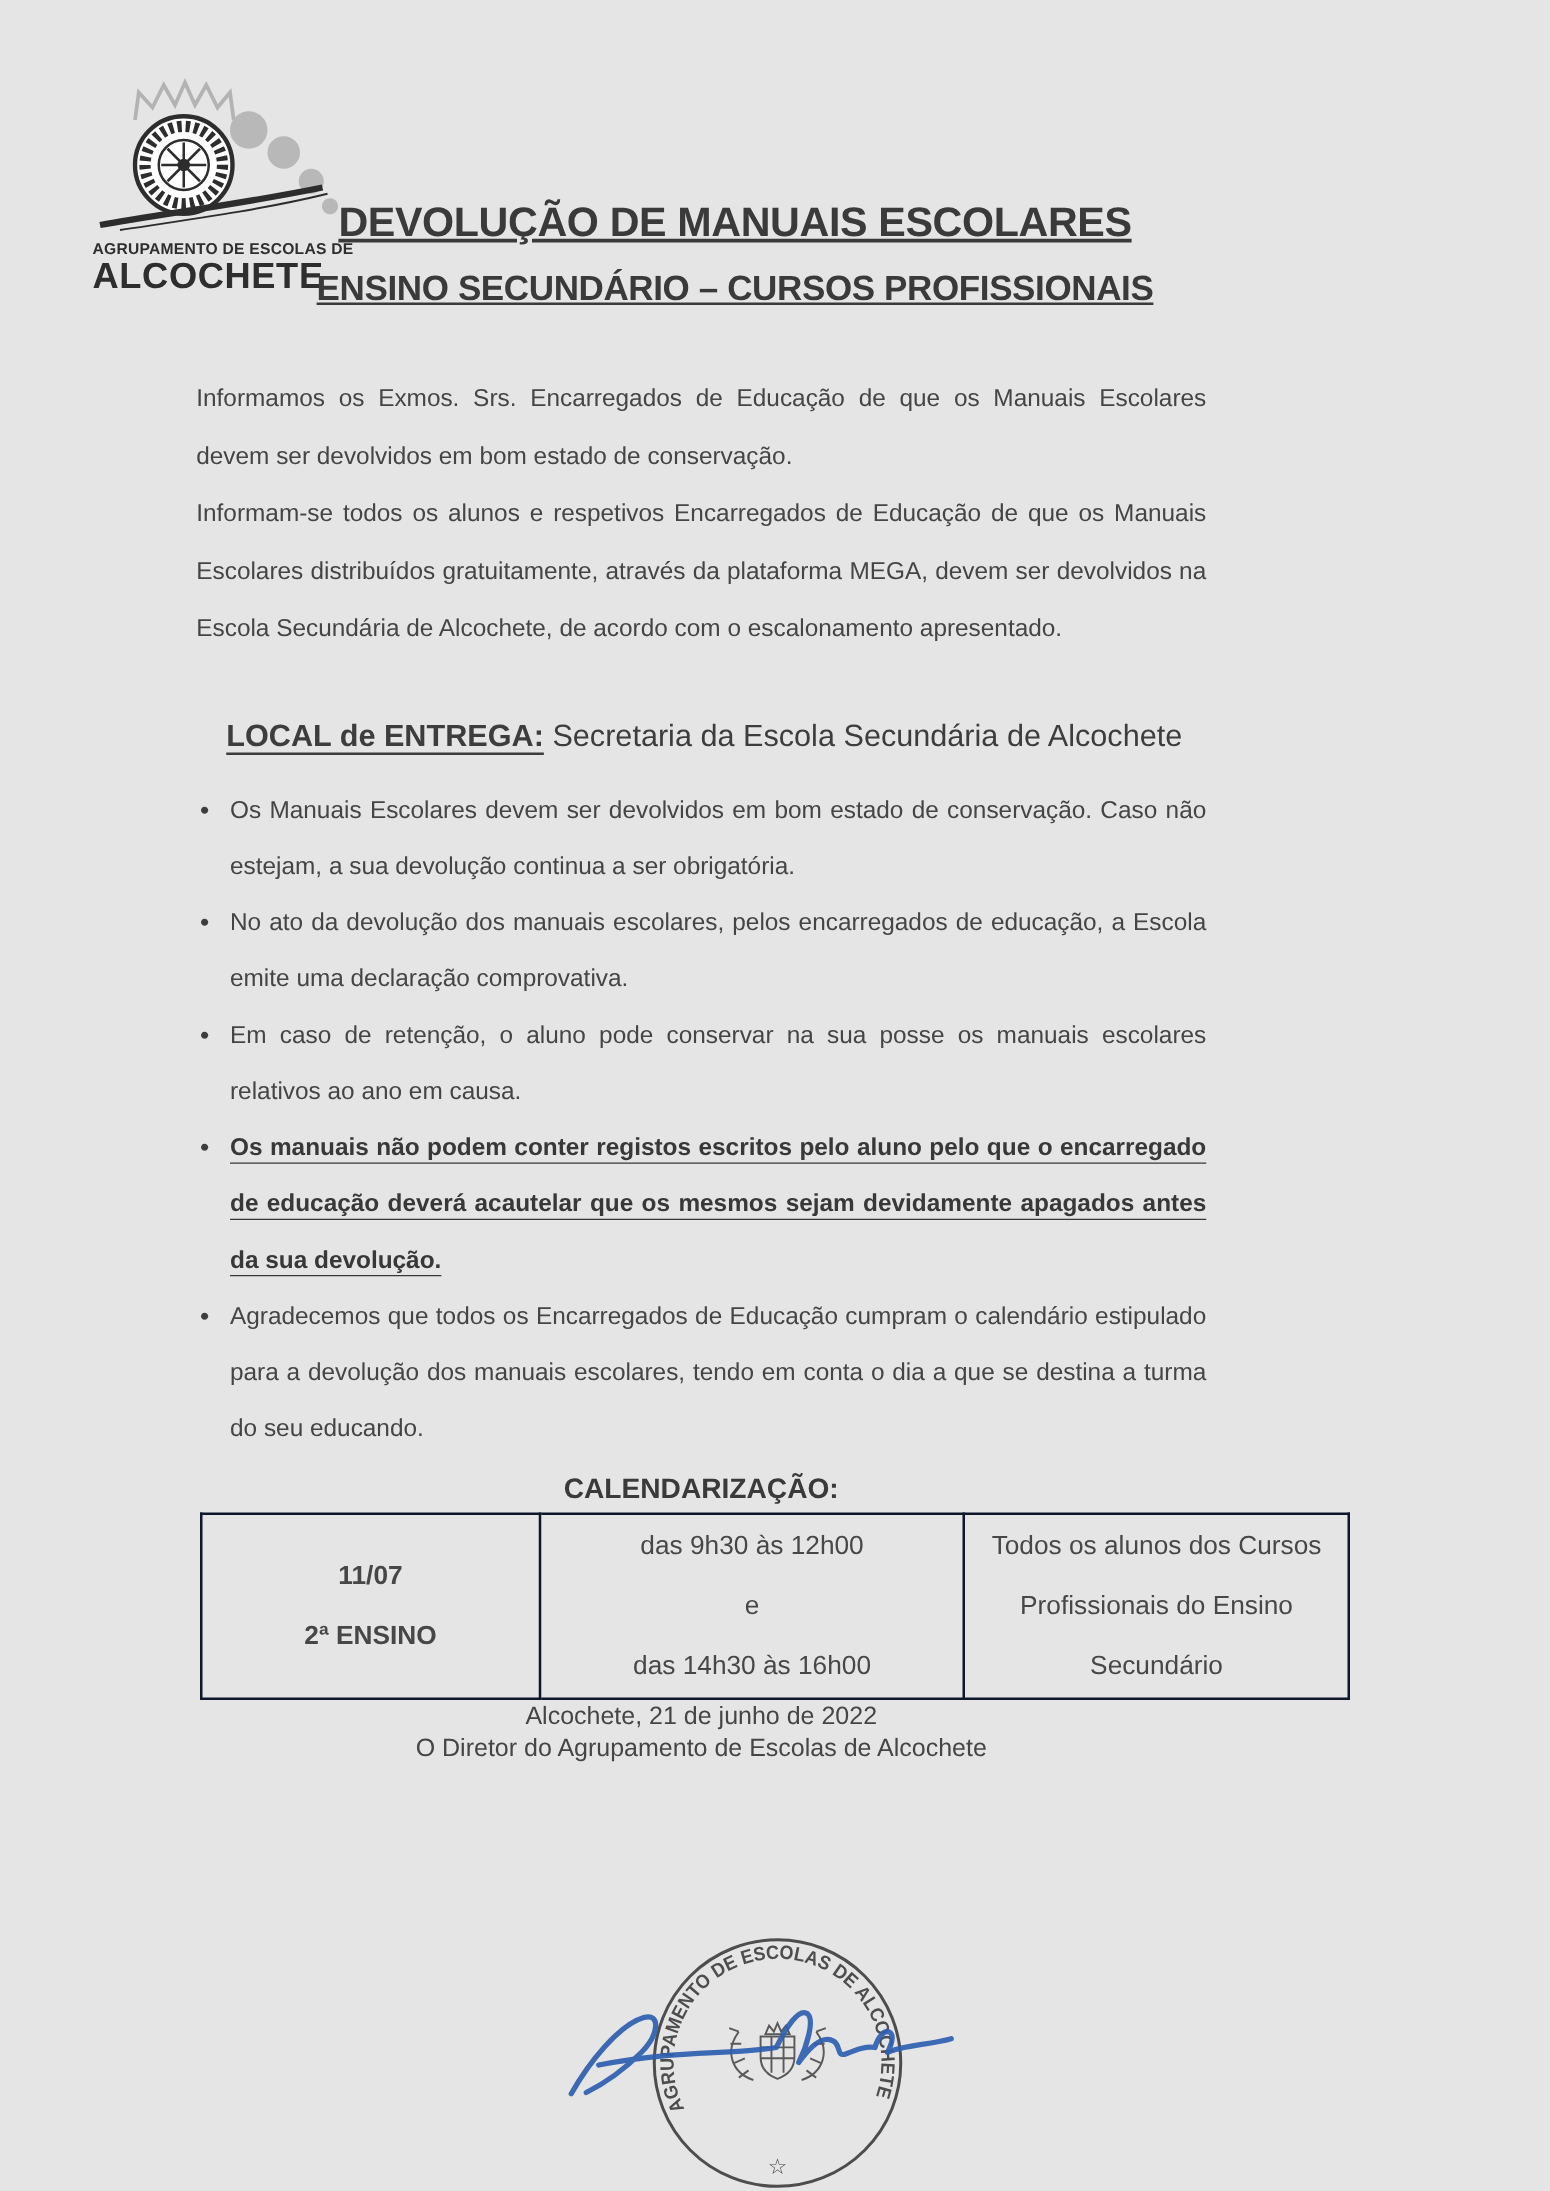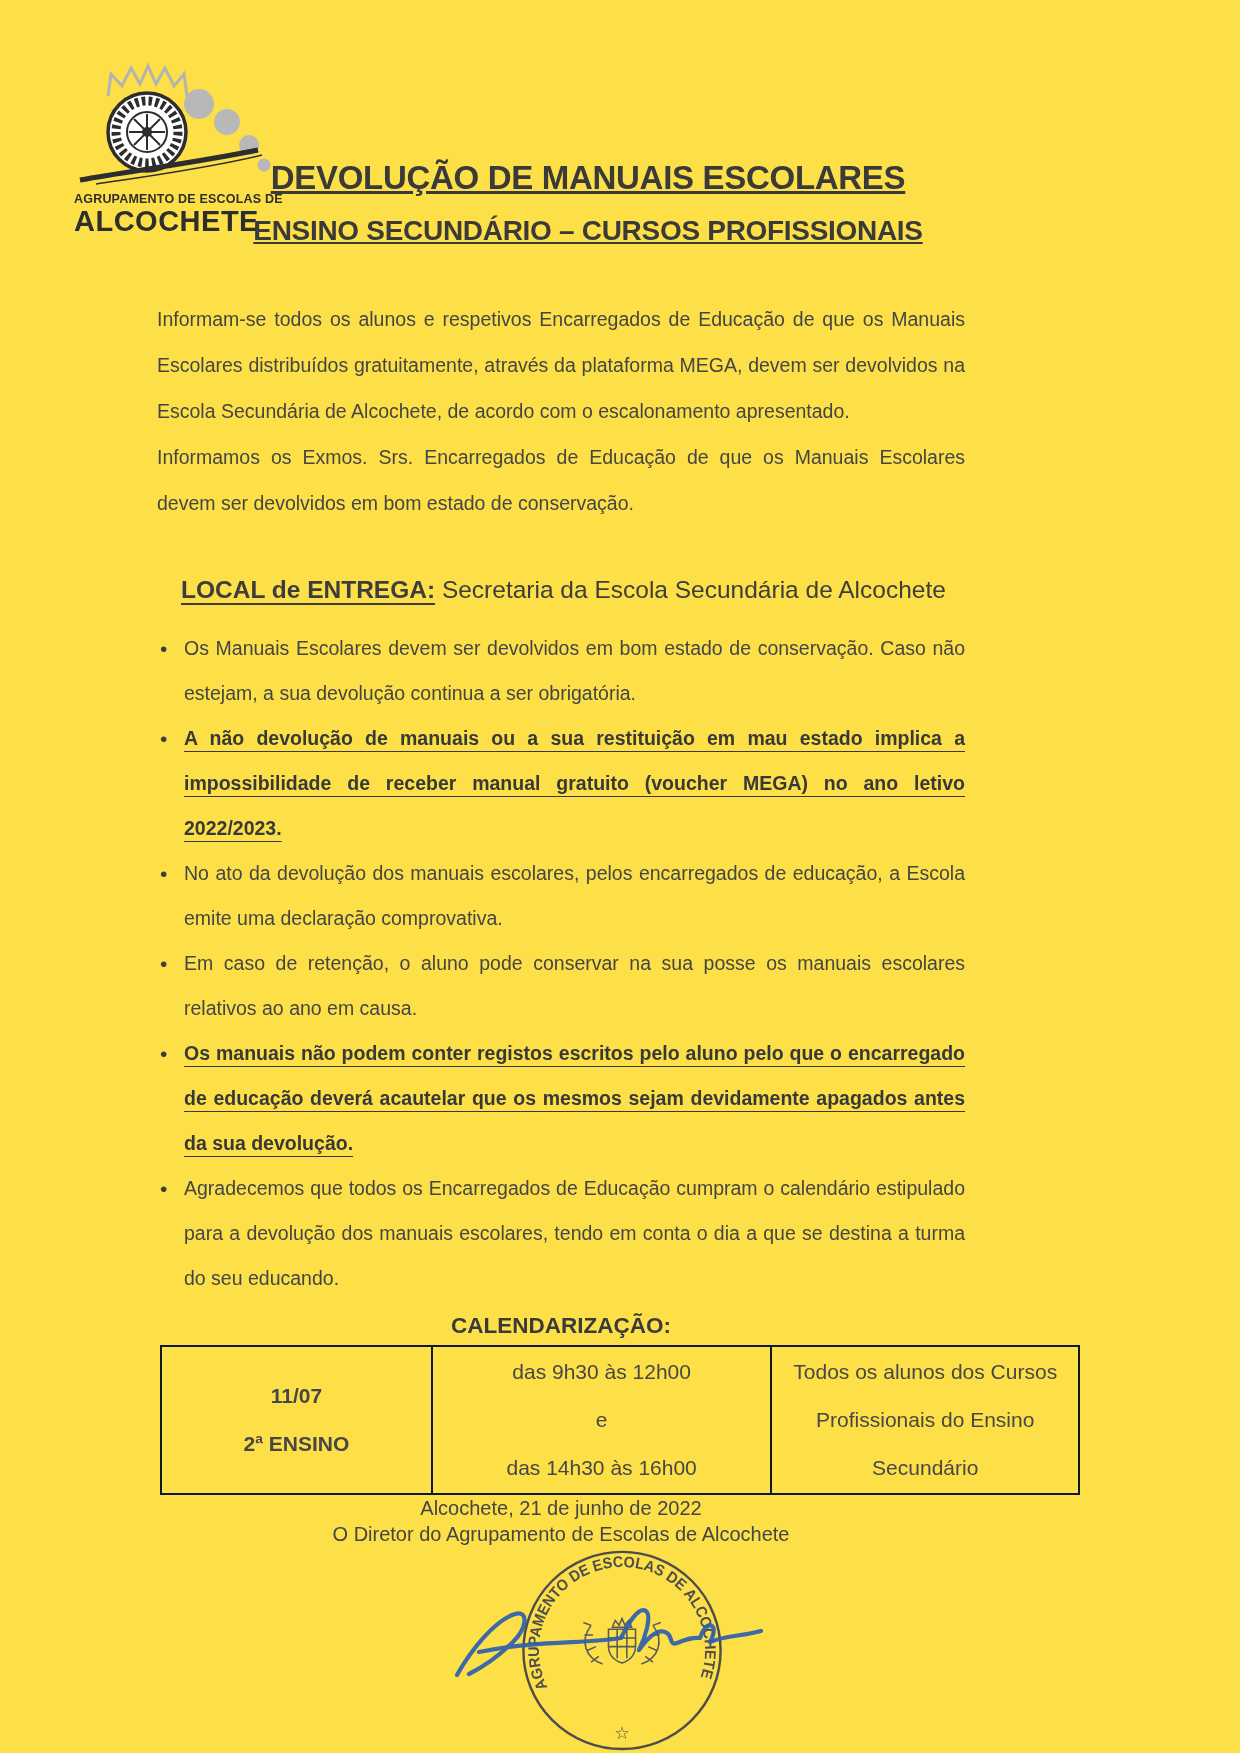--- a/index.html
+++ b/index.html
@@ -2,21 +2,21 @@
 <html lang="pt"><head>
 <meta charset="utf-8">
 <title>Devolução de Manuais Escolares</title>
 <style>
   * { margin:0; padding:0; box-sizing:border-box; }
   html,body { background:#ffffff; }
   .page {
     position:relative;
     width:1240px; height:1753px;
     margin:0 auto;
-    background:#fde047;
+    background:#e5e5e5;
     overflow:hidden;
     font-family:"Liberation Sans", sans-serif;
     color:#454545;
   }
 
   
   .logo { position:absolute; top:58px; left:74px; width:210px; }
   .logo svg { display:block; }
   .logo-org-small {
     font-size:12.5px; font-weight:bold; letter-spacing:.2px;
@@ -126,30 +126,29 @@
     <div class="logo-org-small">AGRUPAMENTO DE ESCOLAS DE</div>
     <div class="logo-org-large">ALCOCHETE</div>
   </div>
 
   <div class="header-titles">
     <div class="doc-title">DEVOLUÇÃO DE MANUAIS ESCOLARES</div>
     <div class="doc-subtitle">ENSINO SECUNDÁRIO – CURSOS PROFISSIONAIS</div>
   </div>
 
   <div class="content">
+    <p>Informamos os Exmos. Srs. Encarregados de Educação de que os Manuais Escolares devem ser devolvidos em bom estado de conservação.</p>
     <p>Informam-se todos os alunos e respetivos Encarregados de Educação de que os Manuais Escolares distribuídos gratuitamente, através da plataforma MEGA, devem ser devolvidos na Escola Secundária de Alcochete, de acordo com o escalonamento apresentado.</p>
-    <p>Informamos os Exmos. Srs. Encarregados de Educação de que os Manuais Escolares devem ser devolvidos em bom estado de conservação.</p>
 
     <div class="local-heading">
       <span class="lbl">LOCAL de ENTREGA:</span><span> Secretaria da Escola Secundária de Alcochete</span>
     </div>
 
     <ul class="bullets">
       <li><span>Os Manuais Escolares devem ser devolvidos em bom estado de conservação. Caso não estejam, a sua devolução continua a ser obrigatória.</span></li>
-      <li class="strong"><span>A não devolução de manuais ou a sua restituição em mau estado implica a impossibilidade de receber manual gratuito (voucher MEGA) no ano letivo 2022/2023.</span></li>
       <li><span>No ato da devolução dos manuais escolares, pelos encarregados de educação, a Escola emite uma declaração comprovativa.</span></li>
       <li><span>Em caso de retenção, o aluno pode conservar na sua posse os manuais escolares relativos ao ano em causa.</span></li>
       <li class="strong"><span>Os manuais não podem conter registos escritos pelo aluno pelo que o encarregado de educação deverá acautelar que os mesmos sejam devidamente apagados antes da sua devolução.</span></li>
       <li><span>Agradecemos que todos os Encarregados de Educação cumpram o calendário estipulado para a devolução dos manuais escolares, tendo em conta o dia a que se destina a turma do seu educando.</span></li>
     </ul>
 
     <div class="cal-heading">CALENDARIZAÇÃO:</div>
 
     <table class="cal">
       <tbody>

